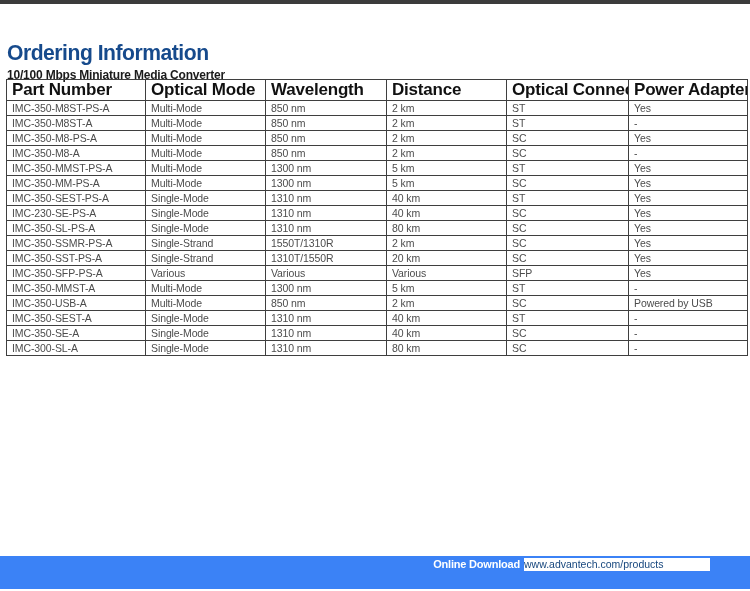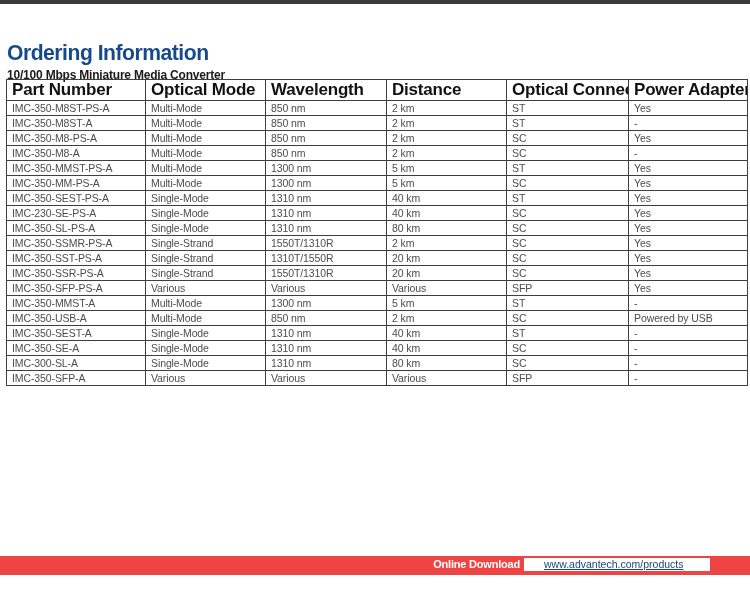--- a/index.html
+++ b/index.html
@@ -67,46 +67,45 @@
   table.ordering td {
     font-size: 10.5px;
     font-weight: 400;
     color: #4c4c4c;
     height: 14px;
     letter-spacing: -0.1px;
   }
   .footer-bar {
     position: absolute;
     left: 0; top: 556px;
-    width: 750px; height: 19px;
-    background: #ef4444;
+    width: 750px; height: 33px;
+    background: #3b82f6;
   }
   .download-label {
     position: absolute;
     right: 230px; top: 2px;
     font-size: 11px;
     font-weight: 700;
     color: #ffffff;
     line-height: 13px;
     white-space: nowrap;
     letter-spacing: -0.2px;
   }
   .url-box {
     position: absolute;
     left: 524px; top: 2px;
     width: 186px; height: 13px;
     background: #ffffff;
     color: #17477e;
     font-size: 10.5px;
     line-height: 13px;
-    padding-left: 20px;
+    padding-left: 0;
     box-sizing: border-box;
     white-space: nowrap;
     overflow: hidden;
-    text-decoration: underline;
   }
 </style>
 </head>
 <body>
 
 <div class="top-bar"></div>
 
 <h1 class="page-title">Ordering Information</h1>
 
 <h2 class="table-subtitle">10/100 Mbps Miniature Media Converter</h2>
@@ -214,28 +213,20 @@
         </tr>
         <tr>
           <td>IMC-350-SST-PS-A</td>
           <td>Single-Strand</td>
           <td>1310T/1550R</td>
           <td>20 km</td>
           <td>SC</td>
           <td>Yes</td>
         </tr>
         <tr>
-          <td>IMC-350-SSR-PS-A</td>
-          <td>Single-Strand</td>
-          <td>1550T/1310R</td>
-          <td>20 km</td>
-          <td>SC</td>
-          <td>Yes</td>
-        </tr>
-        <tr>
           <td>IMC-350-SFP-PS-A</td>
           <td>Various</td>
           <td>Various</td>
           <td>Various</td>
           <td>SFP</td>
           <td>Yes</td>
         </tr>
         <tr>
           <td>IMC-350-MMST-A</td>
           <td>Multi-Mode</td>
@@ -269,28 +260,20 @@
           <td>-</td>
         </tr>
         <tr>
           <td>IMC-300-SL-A</td>
           <td>Single-Mode</td>
           <td>1310 nm</td>
           <td>80 km</td>
           <td>SC</td>
           <td>-</td>
         </tr>
-        <tr>
-          <td>IMC-350-SFP-A</td>
-          <td>Various</td>
-          <td>Various</td>
-          <td>Various</td>
-          <td>SFP</td>
-          <td>-</td>
-        </tr>
       </tbody>
   </table>
 </div>
 
 <div class="footer-bar">
   <span class="download-label">Online Download</span>
   <span class="url-box">www.advantech.com/products</span>
 </div>
 
 </body></html>

